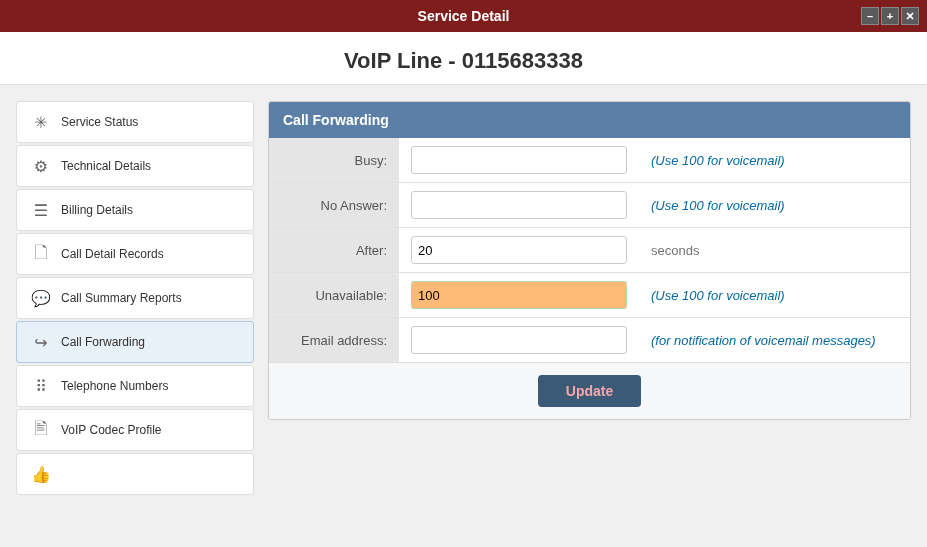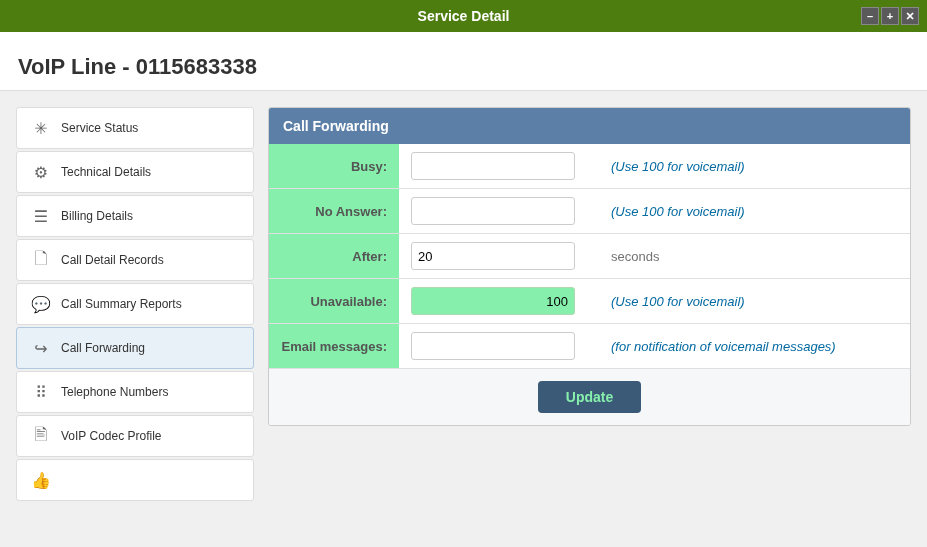--- a/index.html
+++ b/index.html
@@ -1,20 +1,20 @@
 <!DOCTYPE html>
 <html><head>
   <meta charset="utf-8">
   <style>
     * { box-sizing: border-box; margin: 0; padding: 0; }
     body { font-family: Arial, sans-serif; font-size: 14px; background: #f0f0f0; width: 927px; height: 547px; overflow: hidden; }
 
     
     .title-bar {
-      background: #4d7c0f;
+      background: #7f1d1d;
       color: #fff;
       text-align: center;
       padding: 8px 8px;
       position: relative;
       font-size: 14px;
       font-weight: bold;
     }
     .title-bar-controls {
       position: absolute;
       right: 8px;
@@ -32,22 +32,23 @@
       font-size: 11px;
       display: flex;
       align-items: center;
       justify-content: center;
       cursor: pointer;
     }
 
     
     .page-header {
       background: #fff;
-      padding: 22px 18px 10px;
+      padding: 16px 18px 10px;
       border-bottom: 1px solid #ddd;
+      text-align: center;
     }
     .page-title {
       font-size: 22px;
       font-weight: bold;
       color: #333;
     }
 
     
     .main-content {
       display: flex;
@@ -117,55 +118,53 @@
     }
     .form-table tr:last-child { border-bottom: none; }
     .form-table td {
       padding: 8px 12px;
       vertical-align: middle;
     }
     .label-cell {
       width: 130px;
       text-align: right;
       color: #555;
-      background: #86efac;
+      background: #e5e5e5;
       font-size: 13px;
-      font-weight: bold;
     }
     .input-cell {
       width: 200px;
       padding: 6px 10px;
     }
     .hint-cell {
       color: #0369a1;
       font-style: italic;
       font-size: 13px;
       padding: 6px 12px;
     }
     .form-input {
-      width: 164px;
+      width: 216px;
       padding: 4px 6px;
       border: 1px solid #ccc;
       border-radius: 3px;
       font-size: 13px;
       height: 28px;
     }
     .form-input.green-bg {
-      background: #86efac;
+      background: #fdba74;
       border-color: #b0d8b0;
-      text-align: right;
     }
     .update-row td {
       text-align: center;
       padding: 12px;
       background: #f5f7f9;
     }
     .update-btn {
       background: #3a5a78;
-      color: #86efac;
+      color: #fca5a5;
       border: none;
       padding: 8px 28px;
       border-radius: 4px;
       font-size: 14px;
       cursor: pointer;
       font-weight: bold;
     }
   </style>
 </head>
 <body>
@@ -250,21 +249,21 @@
             <td class="hint-cell" style="color:#737373; font-style:normal;">seconds</td>
           </tr>
           <tr>
             <td class="label-cell">Unavailable:</td>
             <td class="input-cell">
               <input type="text" class="form-input green-bg" value="100" style="">
             </td>
             <td class="hint-cell">(Use 100 for voicemail)</td>
           </tr>
           <tr>
-            <td class="label-cell">Email messages:</td>
+            <td class="label-cell">Email address:</td>
             <td class="input-cell">
               <input type="text" class="form-input" value="" style="">
             </td>
             <td class="hint-cell">(for notification of voicemail messages)</td>
           </tr>
           <tr class="update-row">
             <td colspan="3">
               <button class="update-btn">Update</button>
             </td>
           </tr>

